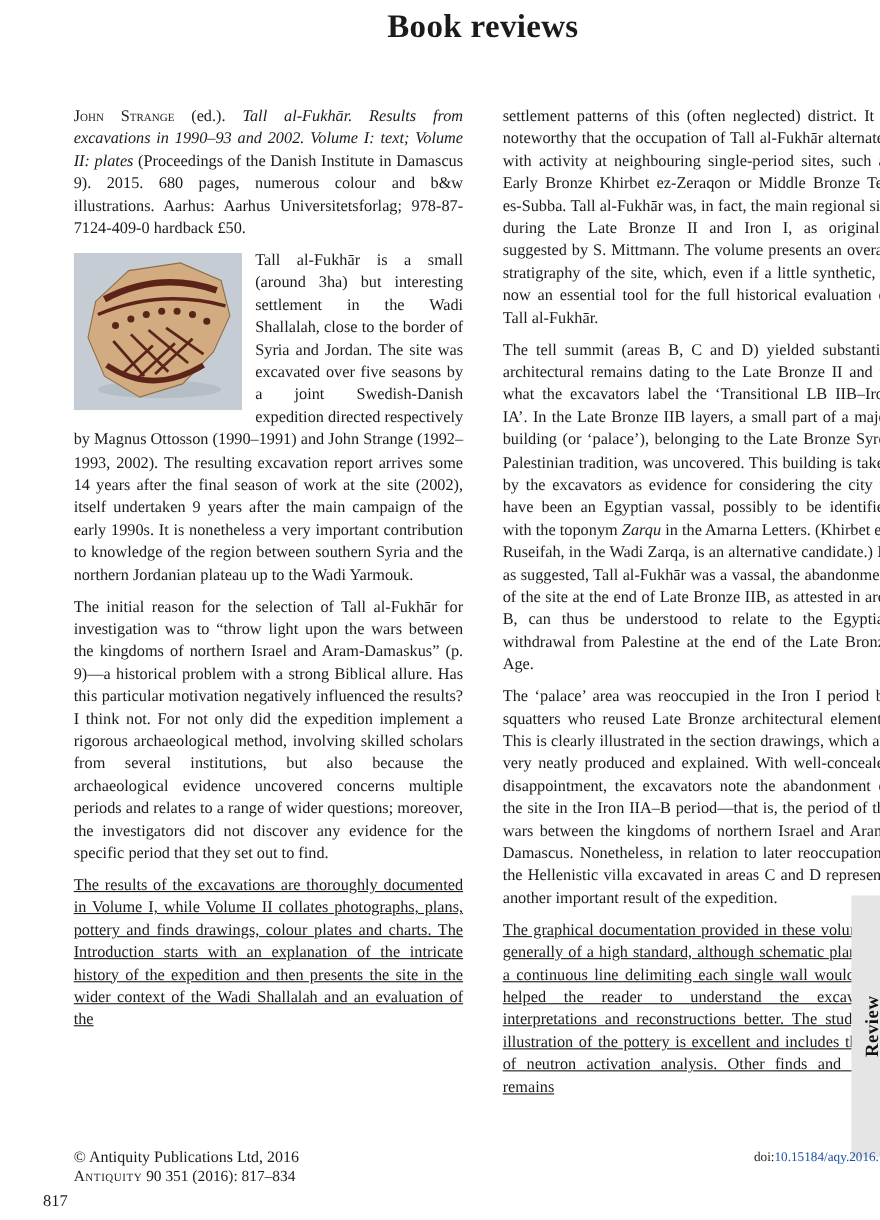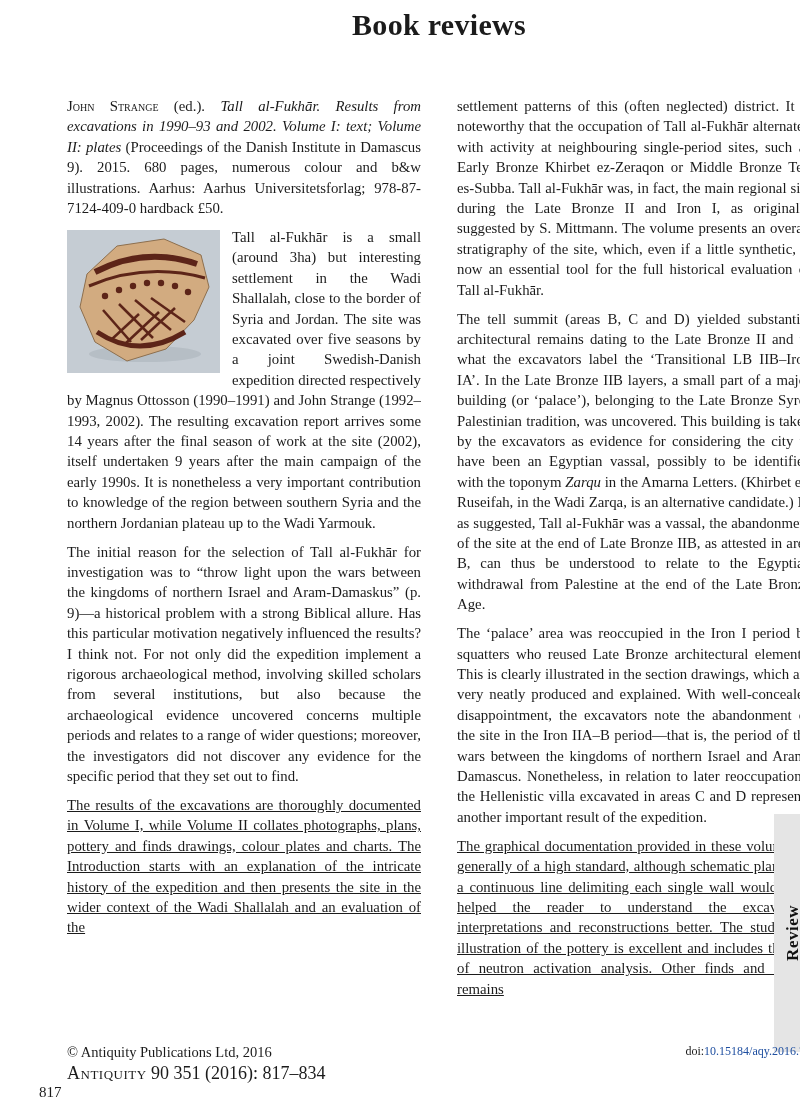--- a/index.html
+++ b/index.html
@@ -60,21 +60,21 @@
   .footer {
     position:absolute;
     left:28px;
     right:28px;
     top:1044px;
     display:flex;
     justify-content:space-between;
     align-items:flex-start;
     font-size:14.5px;
   }
-  .footer .journal-line { font-size:18px; margin-top:2px; }
+  .footer .journal-line { font-size:14px; margin-top:2px; }
   .footer .journal-name { letter-spacing:0.5px; }
   .doi-line { font-size:12px; }
   .doi-link { color:#1f4fa0; text-decoration:none; cursor:pointer; }
   .pagenum {
     position:absolute;
     left:0;
     top:1084px;
     width:800px;
     text-align:left;
     font-size:15px;

